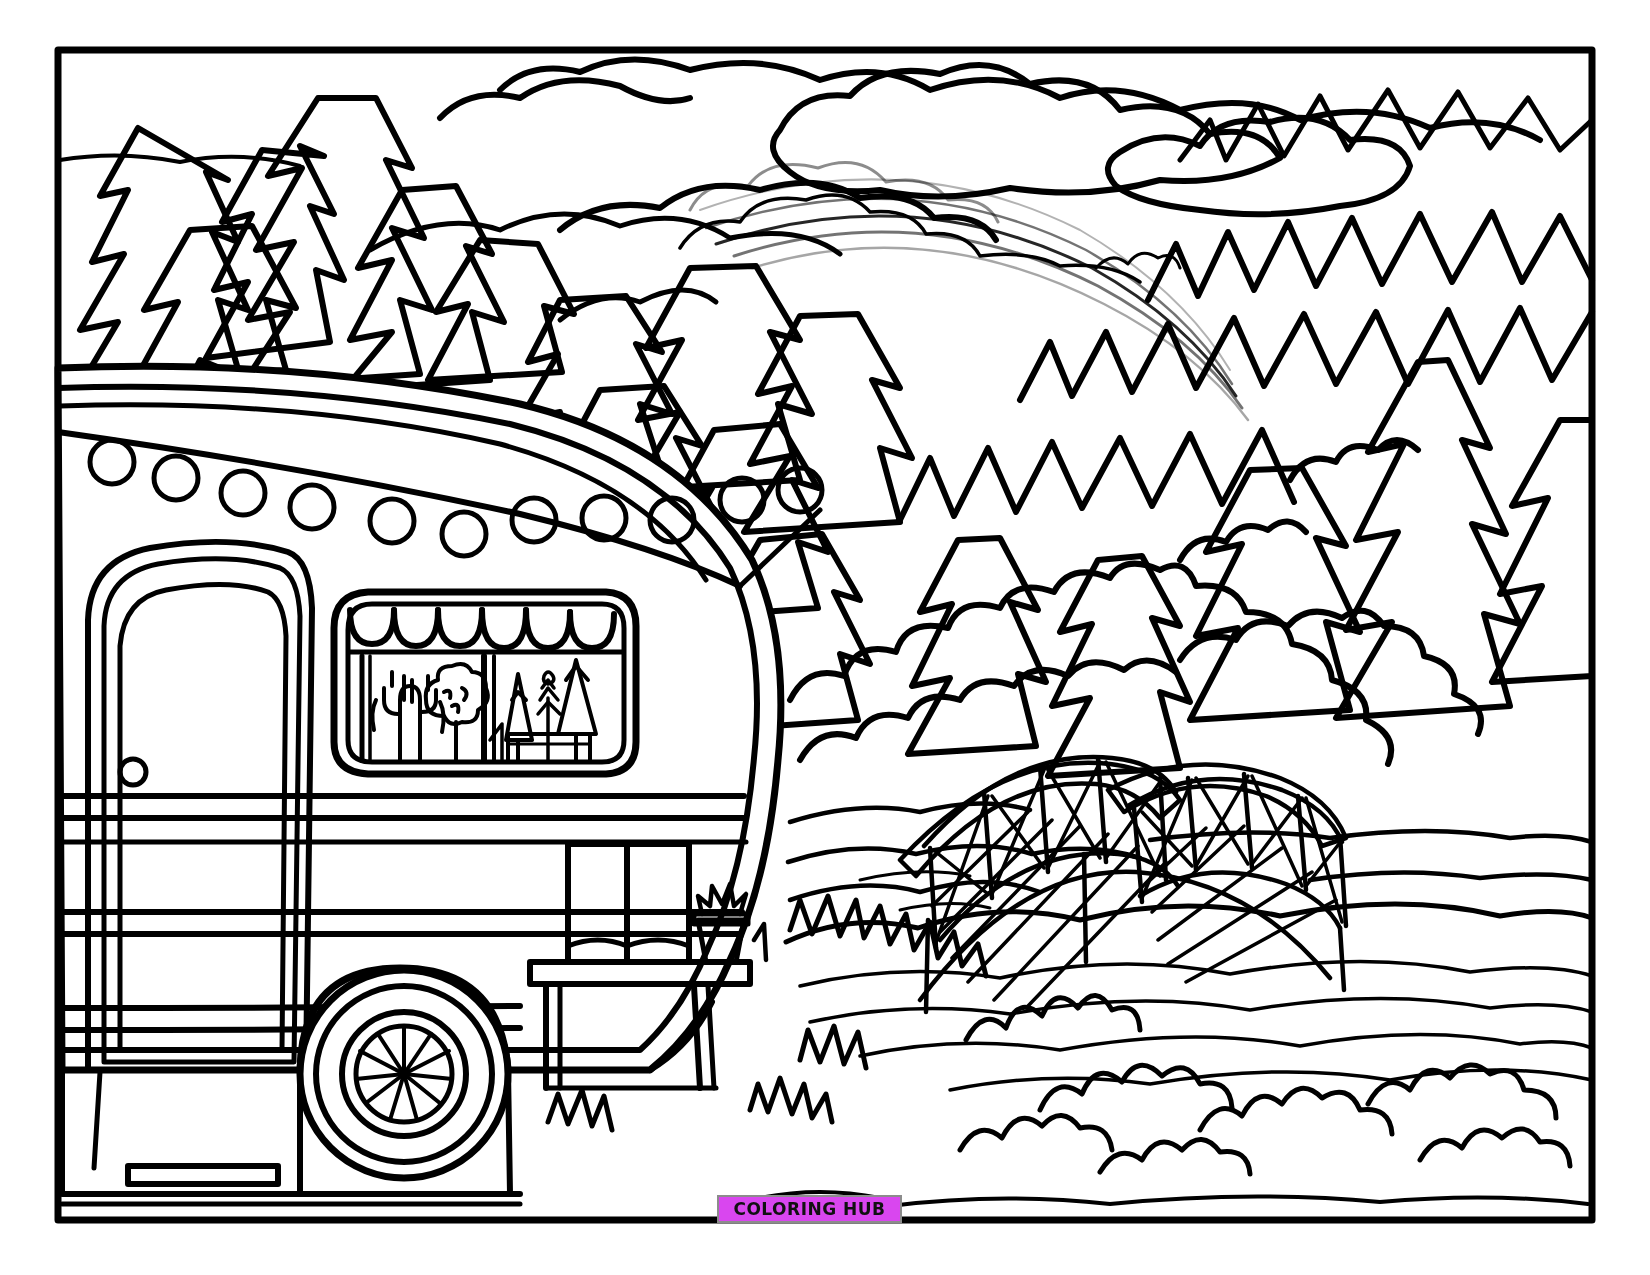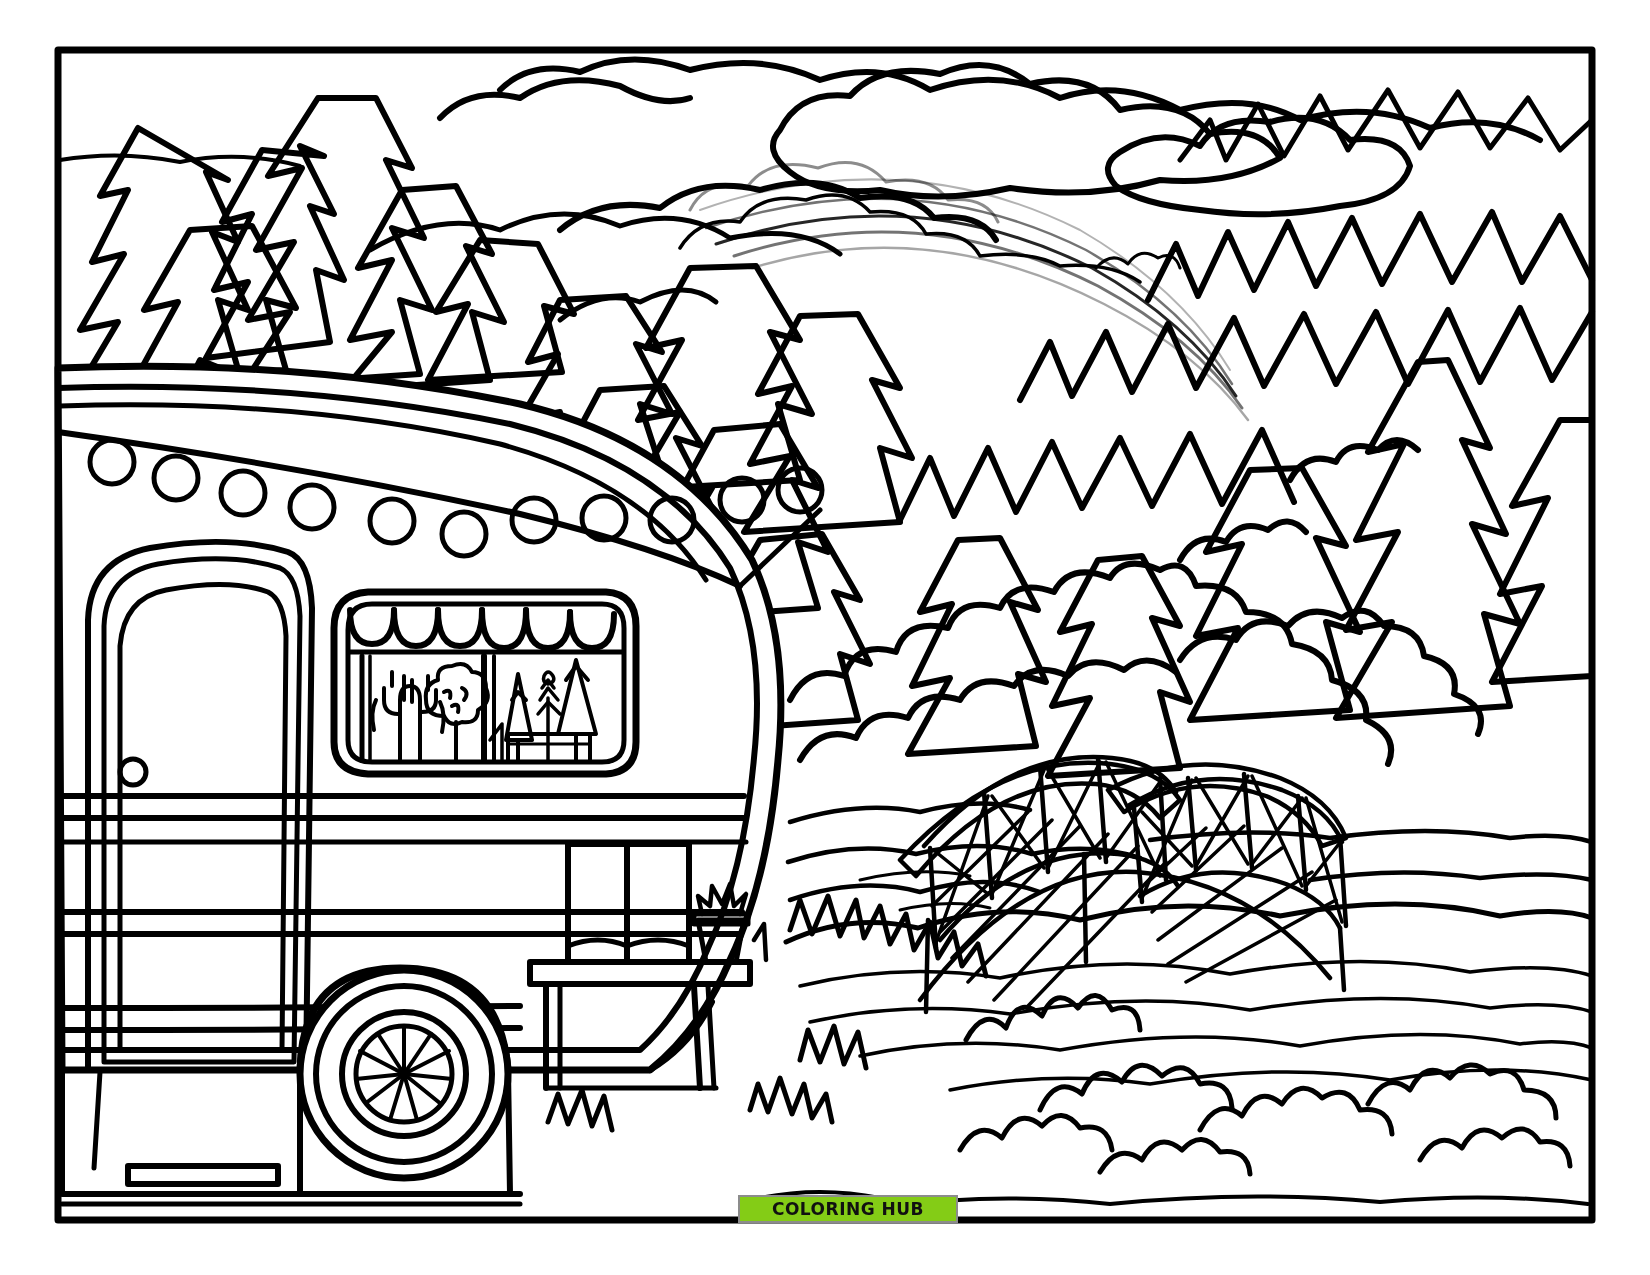--- a/index.html
+++ b/index.html
@@ -19,25 +19,25 @@
   #art {
     position: absolute;
     left: 0;
     top: 0;
     width: 1650px;
     height: 1275px;
     display: block;
   }
   .wm {
     position: absolute;
-    left: 738px;
+    left: 717px;
     top: 1195px;
-    width: 220px;
+    width: 185px;
     height: 28px;
-    background: #84cc16;
+    background: #d946ef;
     border: 2px solid #8c8c8c;
     display: flex;
     align-items: center;
     justify-content: center;
     box-sizing: border-box;
   }
   .wm-text {
     font-family: "DejaVu Sans", sans-serif;
     font-weight: 700;
     font-size: 17px;

